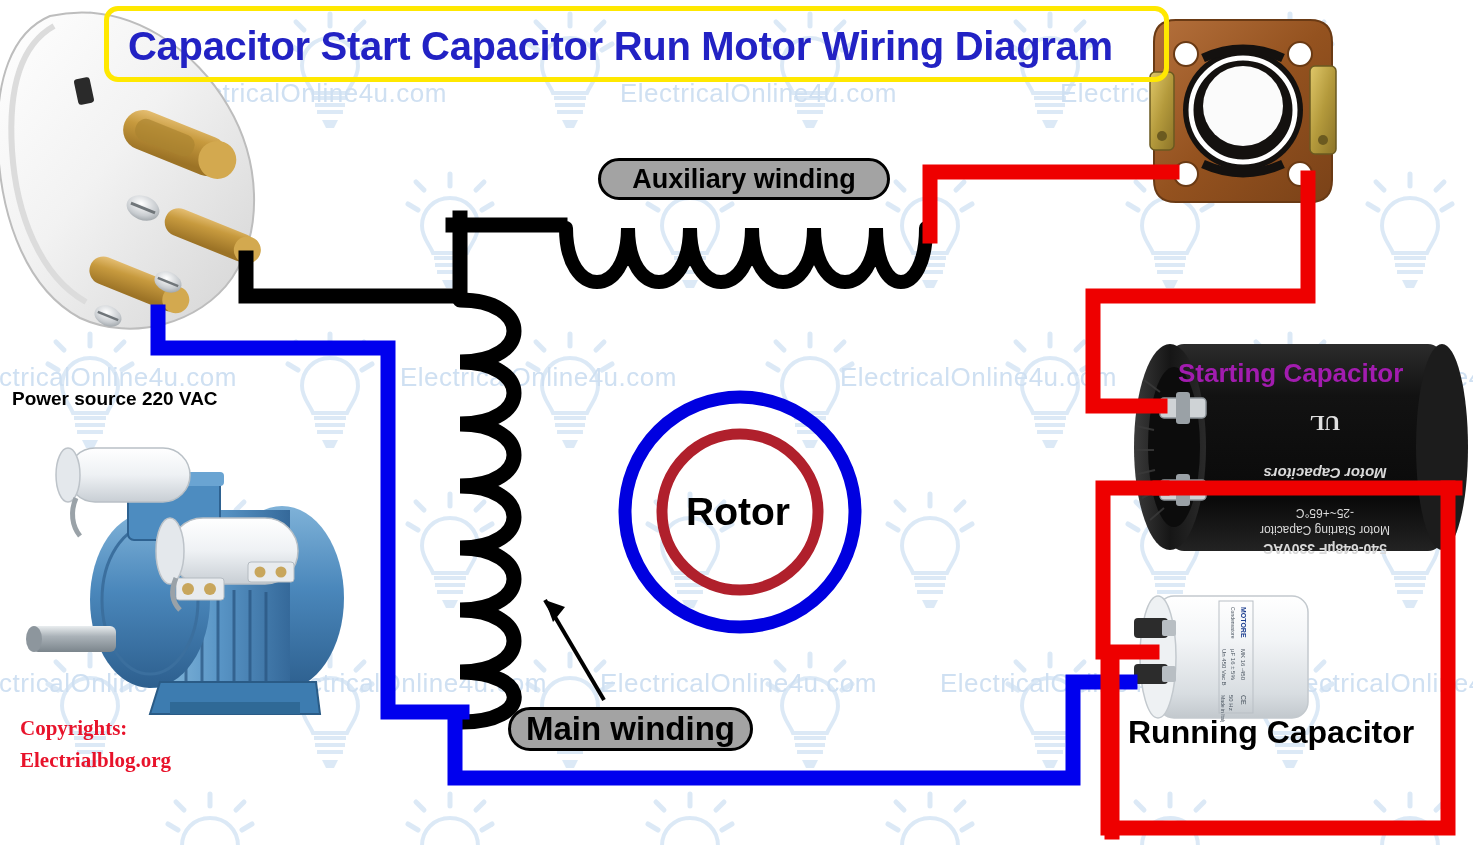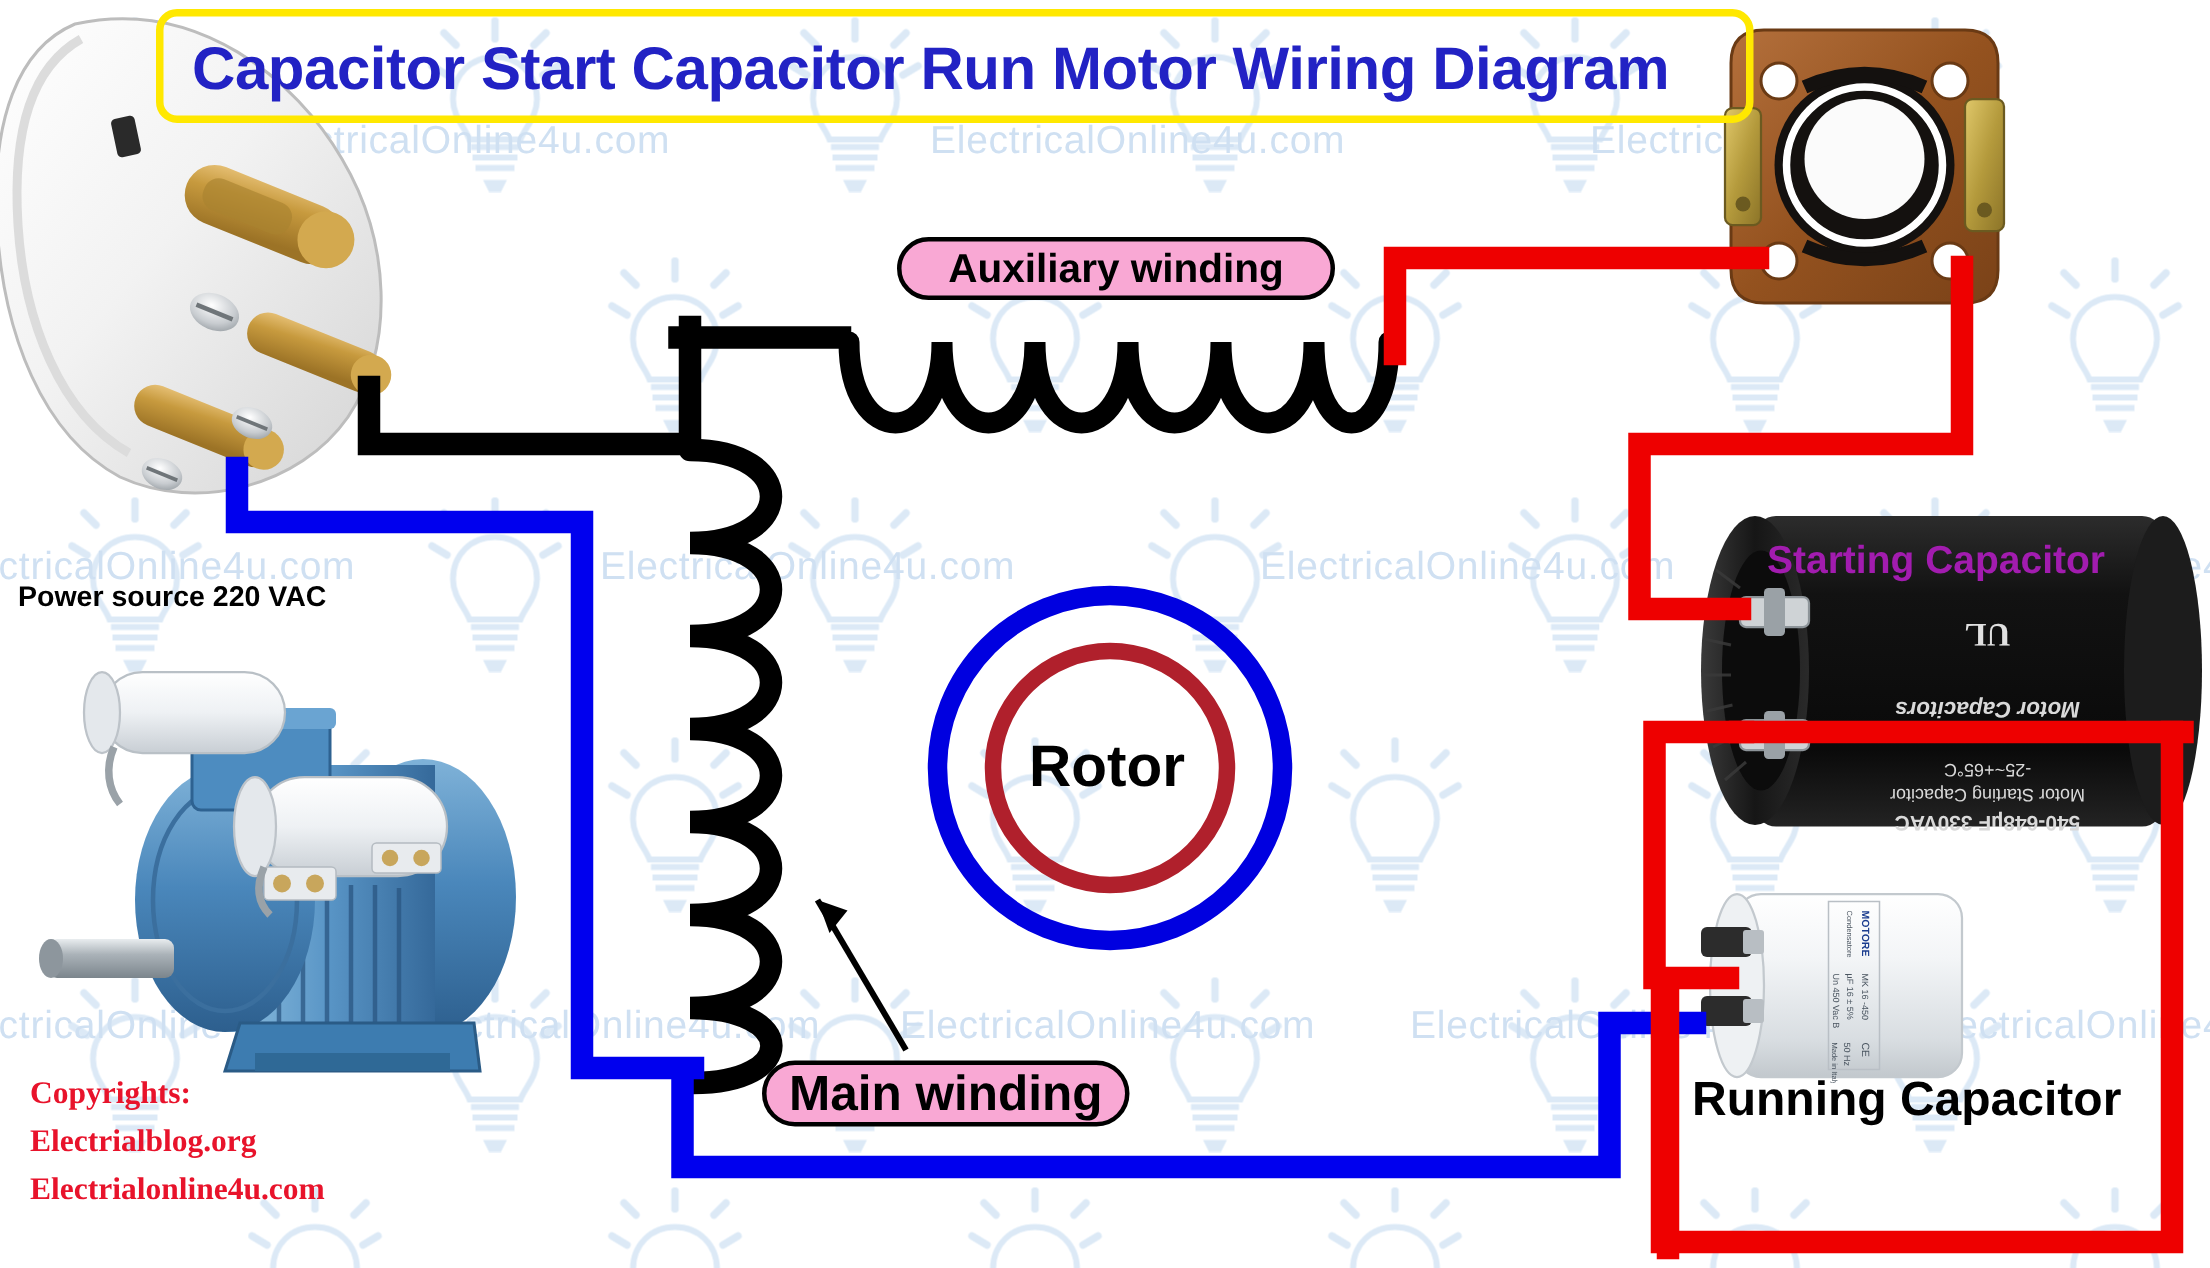--- a/index.html
+++ b/index.html
@@ -49,21 +49,21 @@
   #start-cap{left:1120px;top:340px;width:350px;height:215px;}
   
   #run-cap{left:1128px;top:592px;width:185px;height:130px;}
 
   
   #wires{position:absolute;inset:0;z-index:6;pointer-events:none;}
 
   
   .pill{
     position:absolute;z-index:10;
-    background:#f9a8d4;border:3px solid #000000;border-radius:22px;
+    background:#a3a3a3;border:3px solid #000000;border-radius:22px;
     display:flex;align-items:center;justify-content:center;
     font-weight:bold;color:#000;font-family:"Liberation Sans", sans-serif;
     box-sizing:border-box;
   }
   #aux-label{left:598px;top:158px;width:292px;height:42px;font-size:27px;}
   #main-label{left:508px;top:707px;width:245px;height:44px;font-size:33px;}
 
   .plain-label{position:absolute;z-index:10;font-weight:bold;color:#000;
     font-family:"Liberation Sans", sans-serif;}
   #power-label{left:12px;top:388px;font-size:19px;}
@@ -452,16 +452,15 @@
 
   <div id="power-label" class="plain-label">Power source 220 VAC</div>
 
   <div id="start-cap-label" class="plain-label">Starting Capacitor</div>
 
   <div id="run-cap-label" class="plain-label">Running Capacitor</div>
 
   <div id="copyright">
     <div>Copyrights:</div>
     <div>Electrialblog.org</div>
-    <div>Electrialonline4u.com</div>
   </div>
 
 </div>
 
 </body></html>

